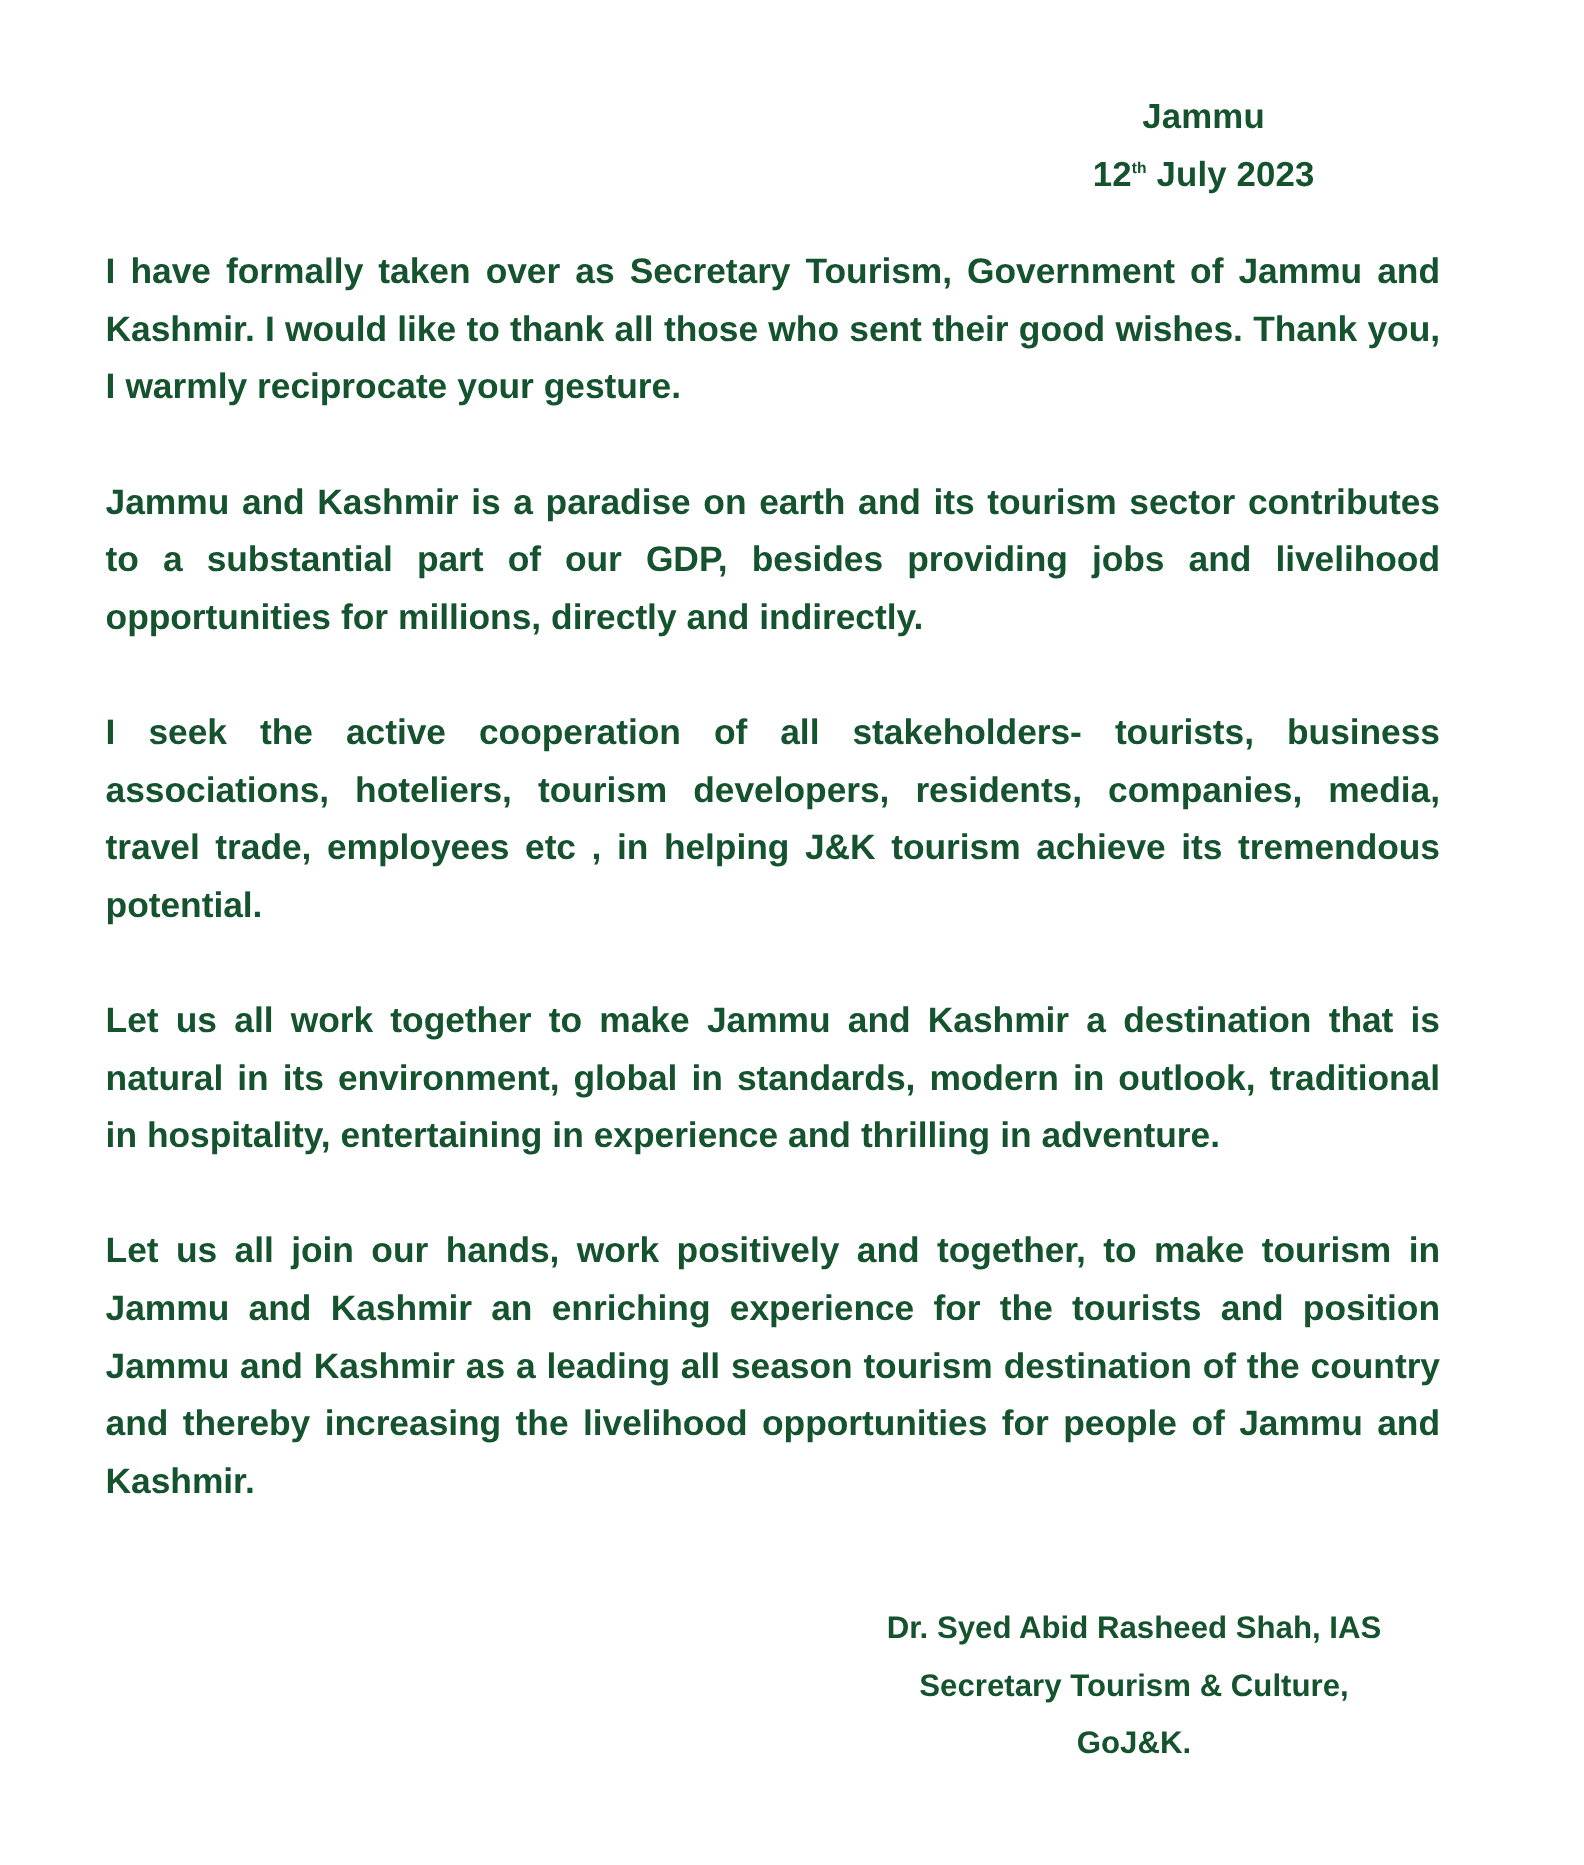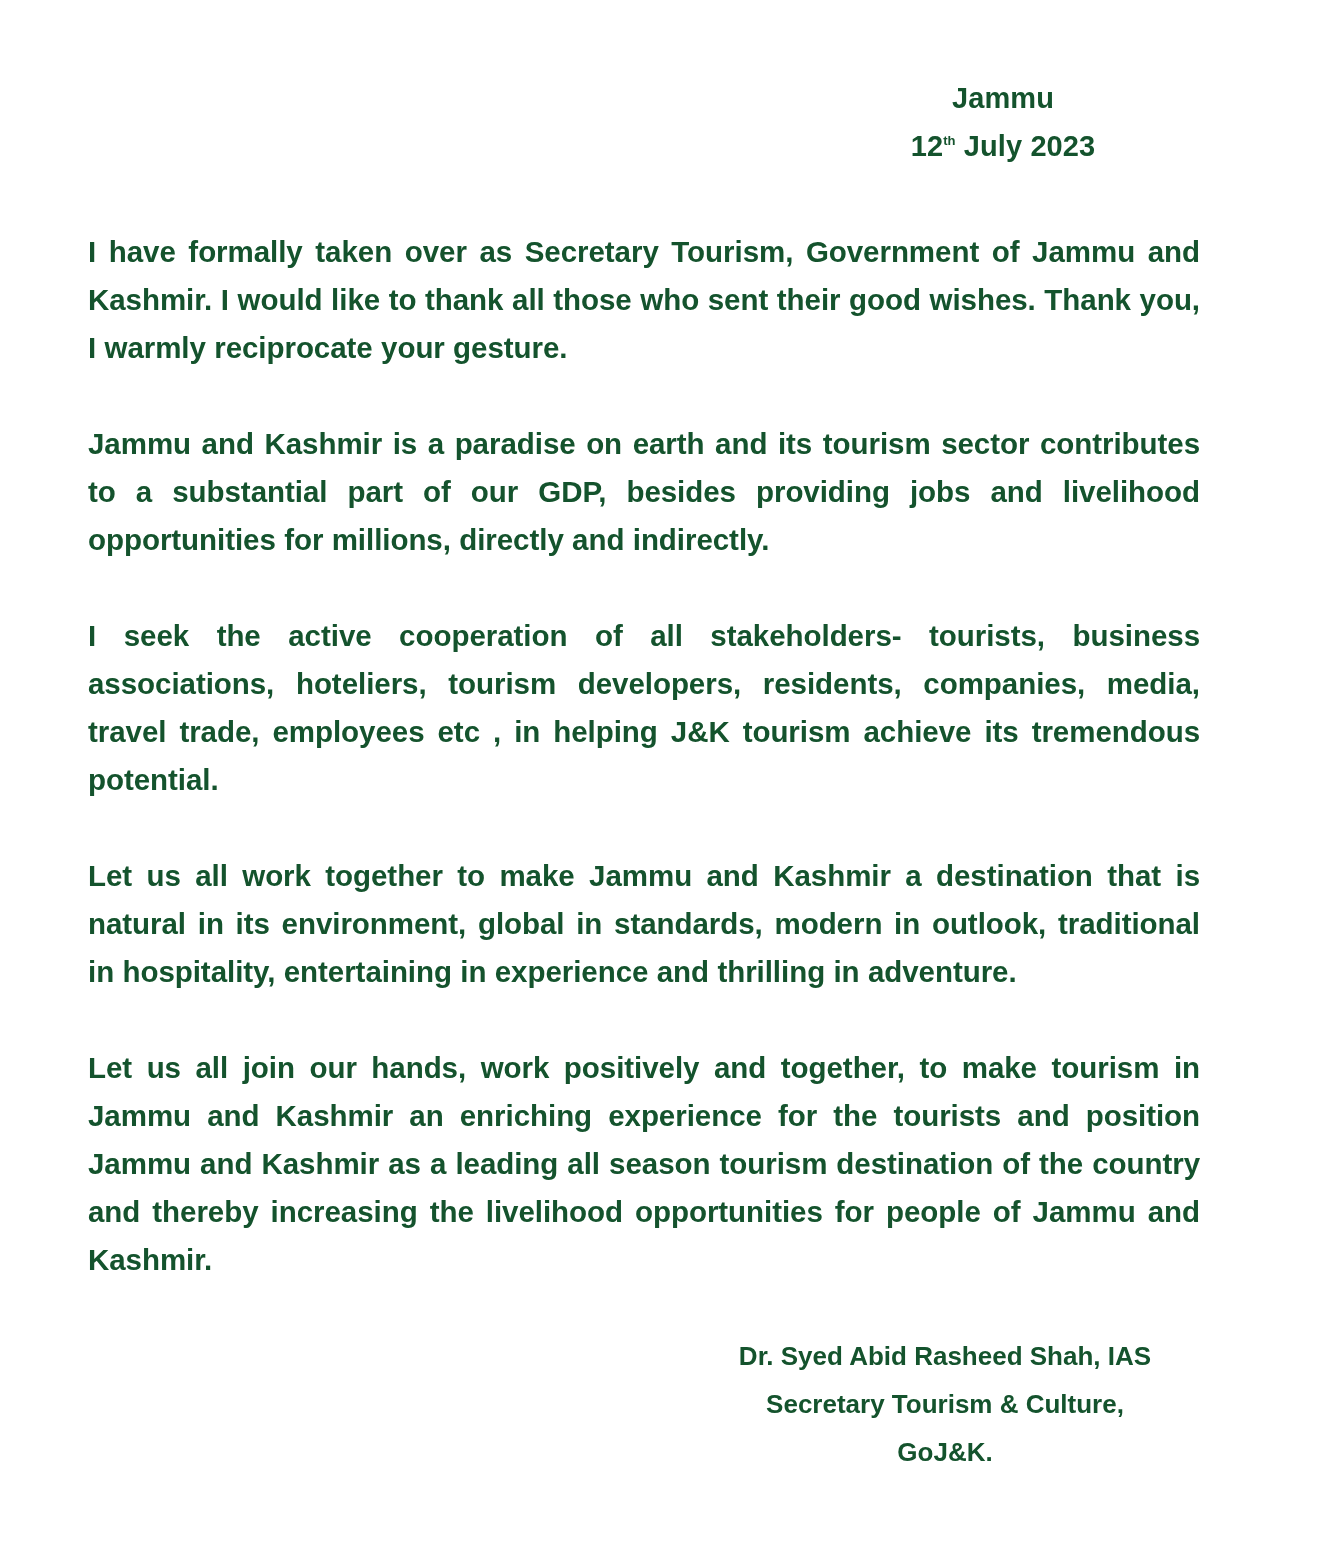--- a/index.html
+++ b/index.html
@@ -36,21 +36,21 @@
   .letter-header .ord {
     font-size: 13px;
     vertical-align: super;
     line-height: 0;
     font-weight: bold;
   }
 
   
   .body-block {
     position: absolute;
-    top: 228px;
+    top: 203px;
     left: 88px;
     width: 1112px;
   }
   .para {
     font-size: 29.5px;
     font-weight: bold;
     line-height: 48px;
     text-align: justify;
     text-justify: inter-word;
     margin: 0 0 48px 0;

